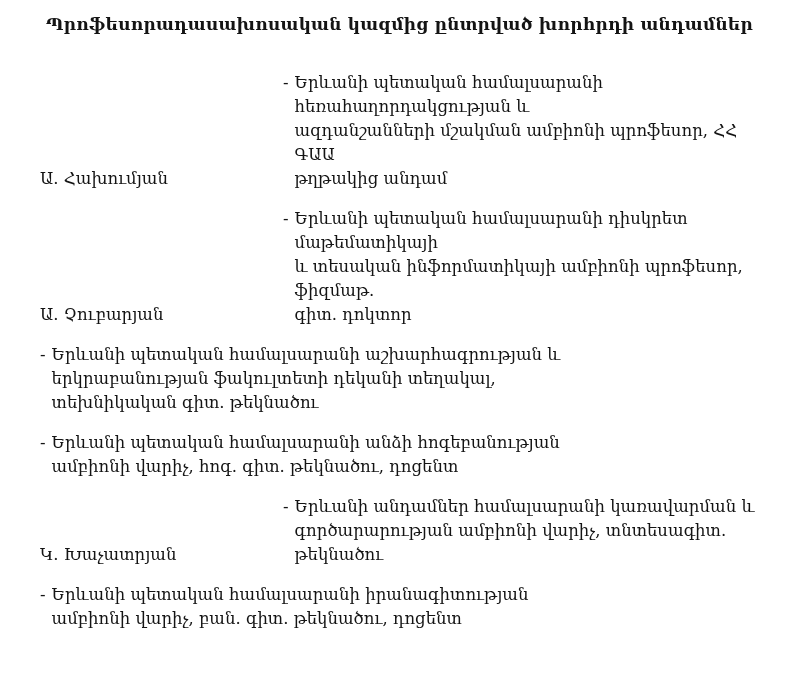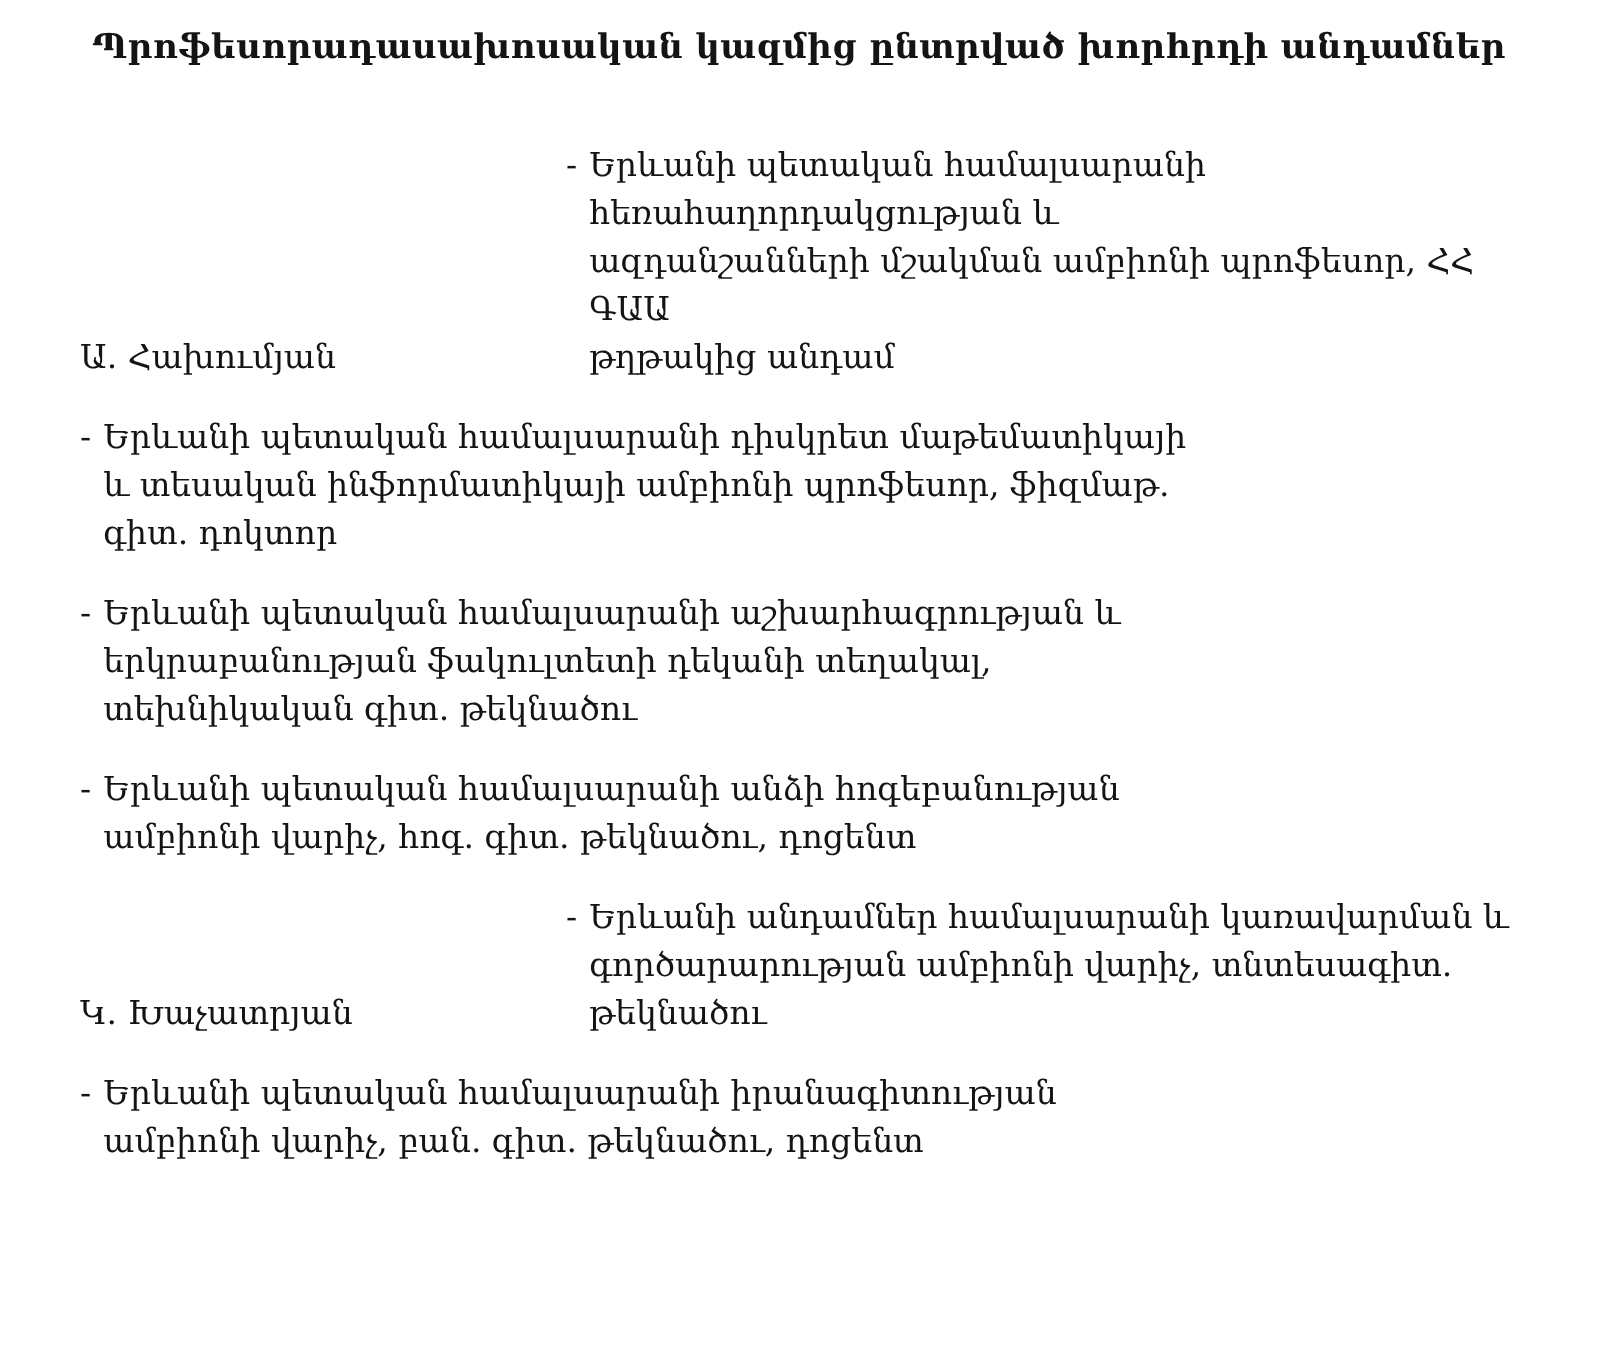--- a/index.html
+++ b/index.html
@@ -61,20 +61,21 @@
       <div class="member-name">Ա. Հախումյան</div>
       <div class="desc-group">
         <span class="dash">-</span>
         <div class="member-desc">Երևանի պետական համալսարանի հեռահաղորդակցության և
 ազդանշանների մշակման ամբիոնի պրոֆեսոր, ՀՀ ԳԱԱ
 թղթակից անդամ</div>
       </div>
     </div>
 
     <div class="member-row">
+      <div class="member-name">Ա. Չուբարյան</div>
       <div class="desc-group">
         <span class="dash">-</span>
         <div class="member-desc">Երևանի պետական համալսարանի դիսկրետ մաթեմատիկայի
 և տեսական ինֆորմատիկայի ամբիոնի պրոֆեսոր, ֆիզմաթ.
 գիտ. դոկտոր</div>
       </div>
     </div>
 
     <div class="member-row">
       <div class="desc-group">

